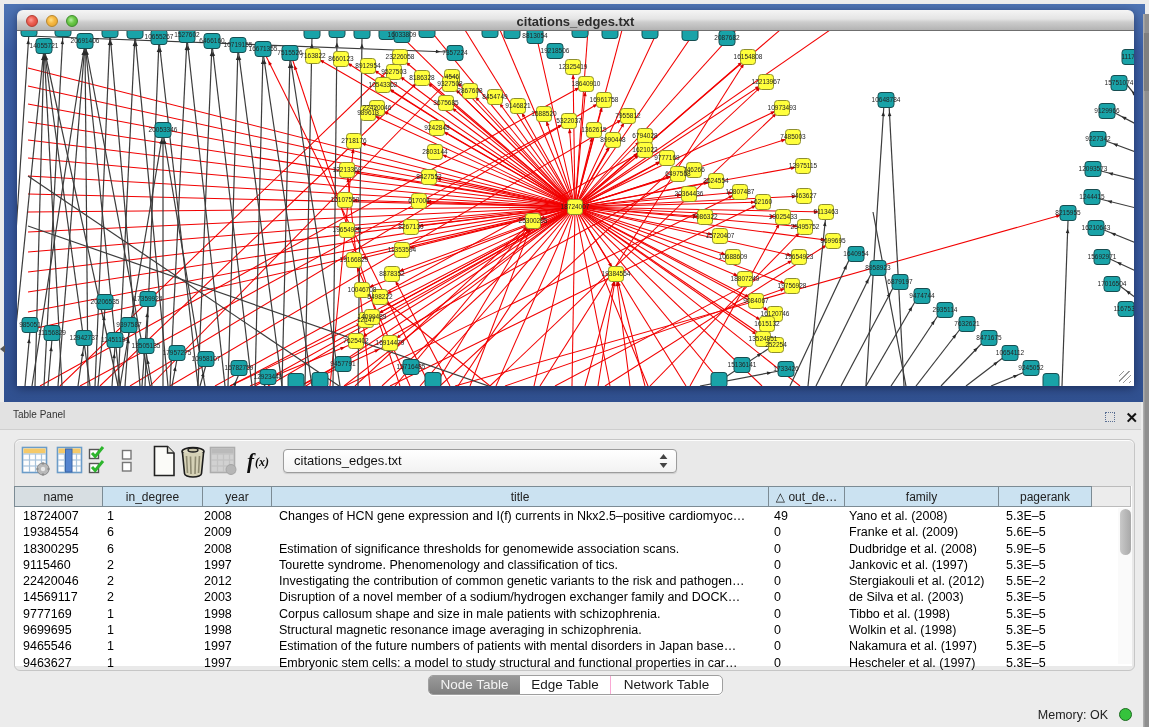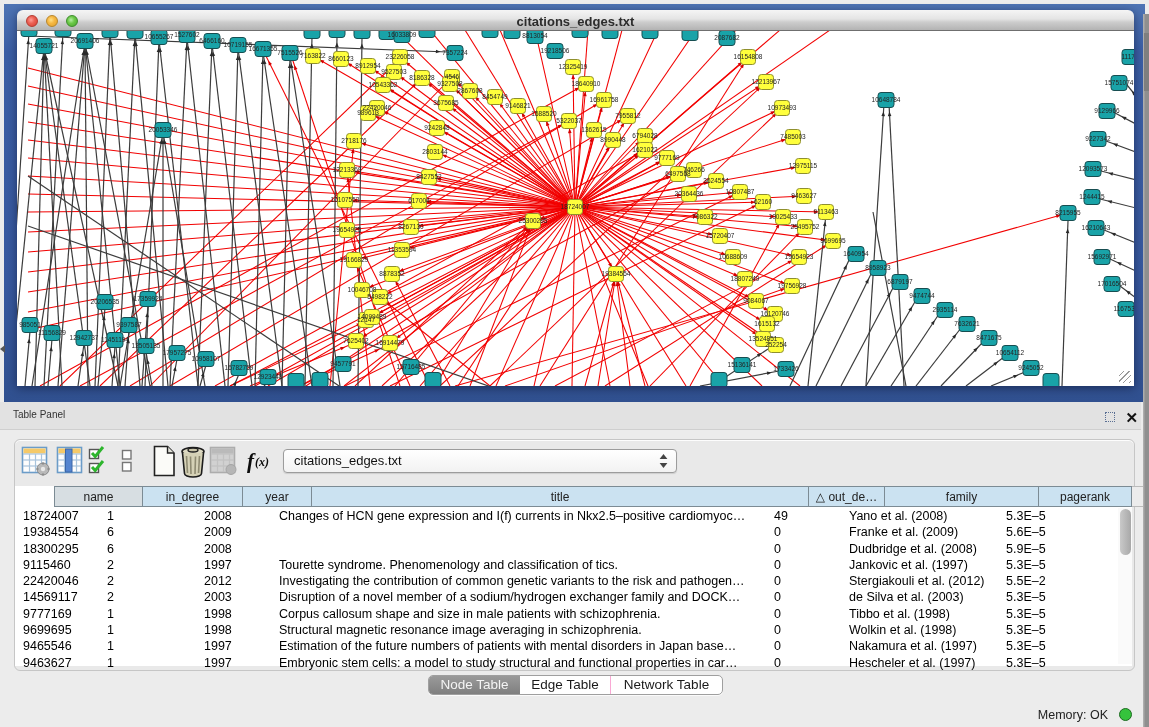--- a/index.html
+++ b/index.html
@@ -27,21 +27,21 @@
   border:1.5px dotted #5a6f93; }
 #tbl-container { position:absolute; left:14px; top:439px; width:1121px; height:232px;
   background:#e9e9e9; border:1px solid #c6c6c6; border-radius:6px 6px 6px 6px;
   box-shadow:inset 0 1px 0 #fdfdfd; }
 #toolbar { position:absolute; left:0px; top:443px; height:40px; width:1141px; }
 #combo { position:absolute; left:283px; top:449px; width:394px; height:24px;
   background:linear-gradient(180deg,#ffffff 0,#f2f2f2 100%); border:1px solid #9c9c9c;
   border-radius:4px; font-size:13px; color:#111; line-height:22px; padding-left:10px;
   box-shadow:0 1px 1px rgba(0,0,0,.12); }
 
-#thead { position:absolute; left:14px; top:486px; width:1078px; height:36px;margin-left:40px; }
+#thead { position:absolute; left:14px; top:486px; width:1078px; height:36px; }
 .hc { position:absolute; top:0; height:21px; background:#cbe2f1; border:1px solid #7c8b94;
   border-left:none; font-size:12px; color:#222; text-align:center; line-height:20px; }
 .trow { position:absolute; left:0; width:1130px; height:16px; font-size:12.5px; color:#000; }
 .trow span { position:absolute; white-space:nowrap; }
 #vscroll { position:absolute; left:1118px; top:508px; width:14px; height:156px; background:#fafafa; }
 #vthumb { position:absolute; left:1119.5px; top:509px; width:11px; height:46px;
   background:linear-gradient(90deg,#c9c9c9,#a8a8a8); border-radius:6px; }
 
 #tabs { position:absolute; left:428px; top:675px; height:20px; border:1px solid #9f9f9f;
   border-radius:5px; background:#fff; box-shadow:0 1px 0 rgba(255,255,255,.8); }
@@ -875,20 +875,21 @@
       <span style="left:107px">6</span>
       <span style="left:204px">2009</span>
       <span style="left:774px">0</span>
       <span style="left:849px">Franke et al. (2009)</span>
 <span style="left:1006px">5.6E–5</span>
     </div>
 <div class="trow" style="top:542px">
 <span style="left:23px">18300295</span>
       <span style="left:107px">6</span>
       <span style="left:204px">2008</span>
+<span style="left:279px">Estimation of significance thresholds for genomewide association scans.</span>
       <span style="left:774px">0</span>
       <span style="left:849px">Dudbridge et al. (2008)</span>
 <span style="left:1006px">5.9E–5</span>
     </div>
 <div class="trow" style="top:558px">
 <span style="left:23px">9115460</span>
       <span style="left:107px">2</span>
       <span style="left:204px">1997</span>
 <span style="left:279px">Tourette syndrome. Phenomenology and classification of tics.</span>
       <span style="left:774px">0</span>

